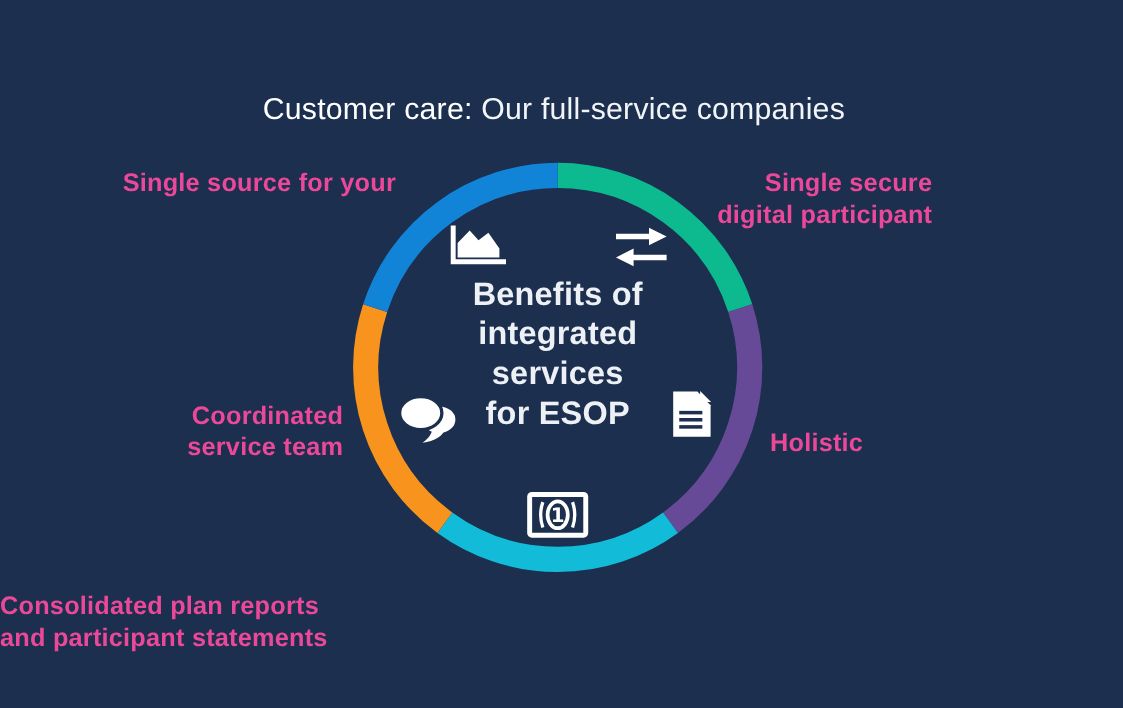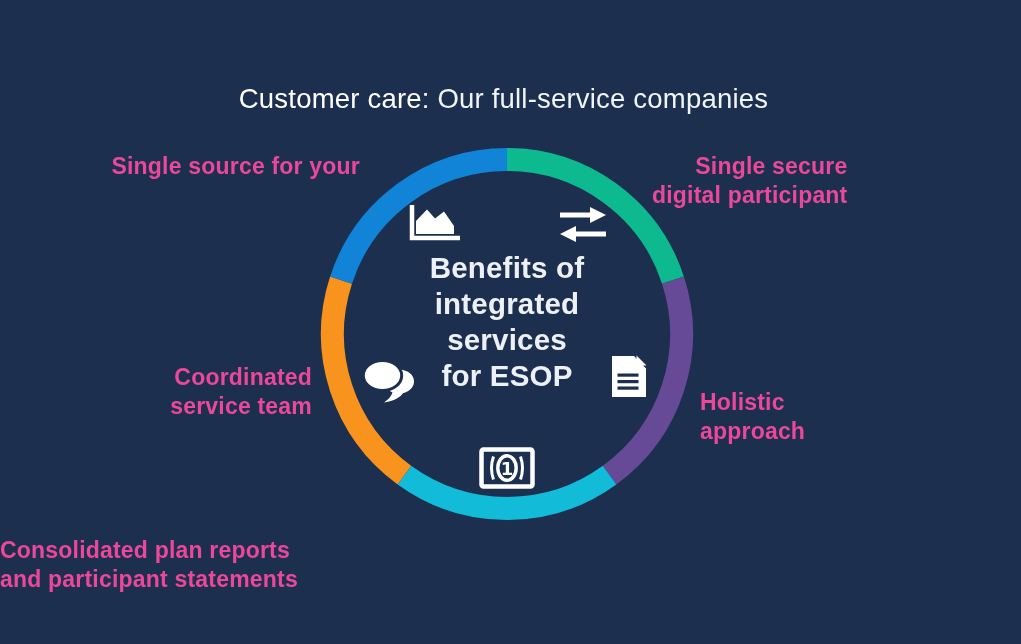--- a/index.html
+++ b/index.html
@@ -132,21 +132,20 @@
     <span class="line">Single source for your</span>
   </div>
 
   <div class="label label-top-right">
     <span class="line">Single secure</span>
     <span class="line">digital participant</span>
   </div>
 
   <div class="label label-right">
     <span class="line">Holistic</span>
-    <span class="line">approach</span>
   </div>
 
   <div class="label label-left">
     <span class="line">Coordinated</span>
     <span class="line">service team</span>
   </div>
 
   <div class="label label-bottom">
     <span class="line">Consolidated plan reports</span>
     <span class="line">and participant statements</span>

